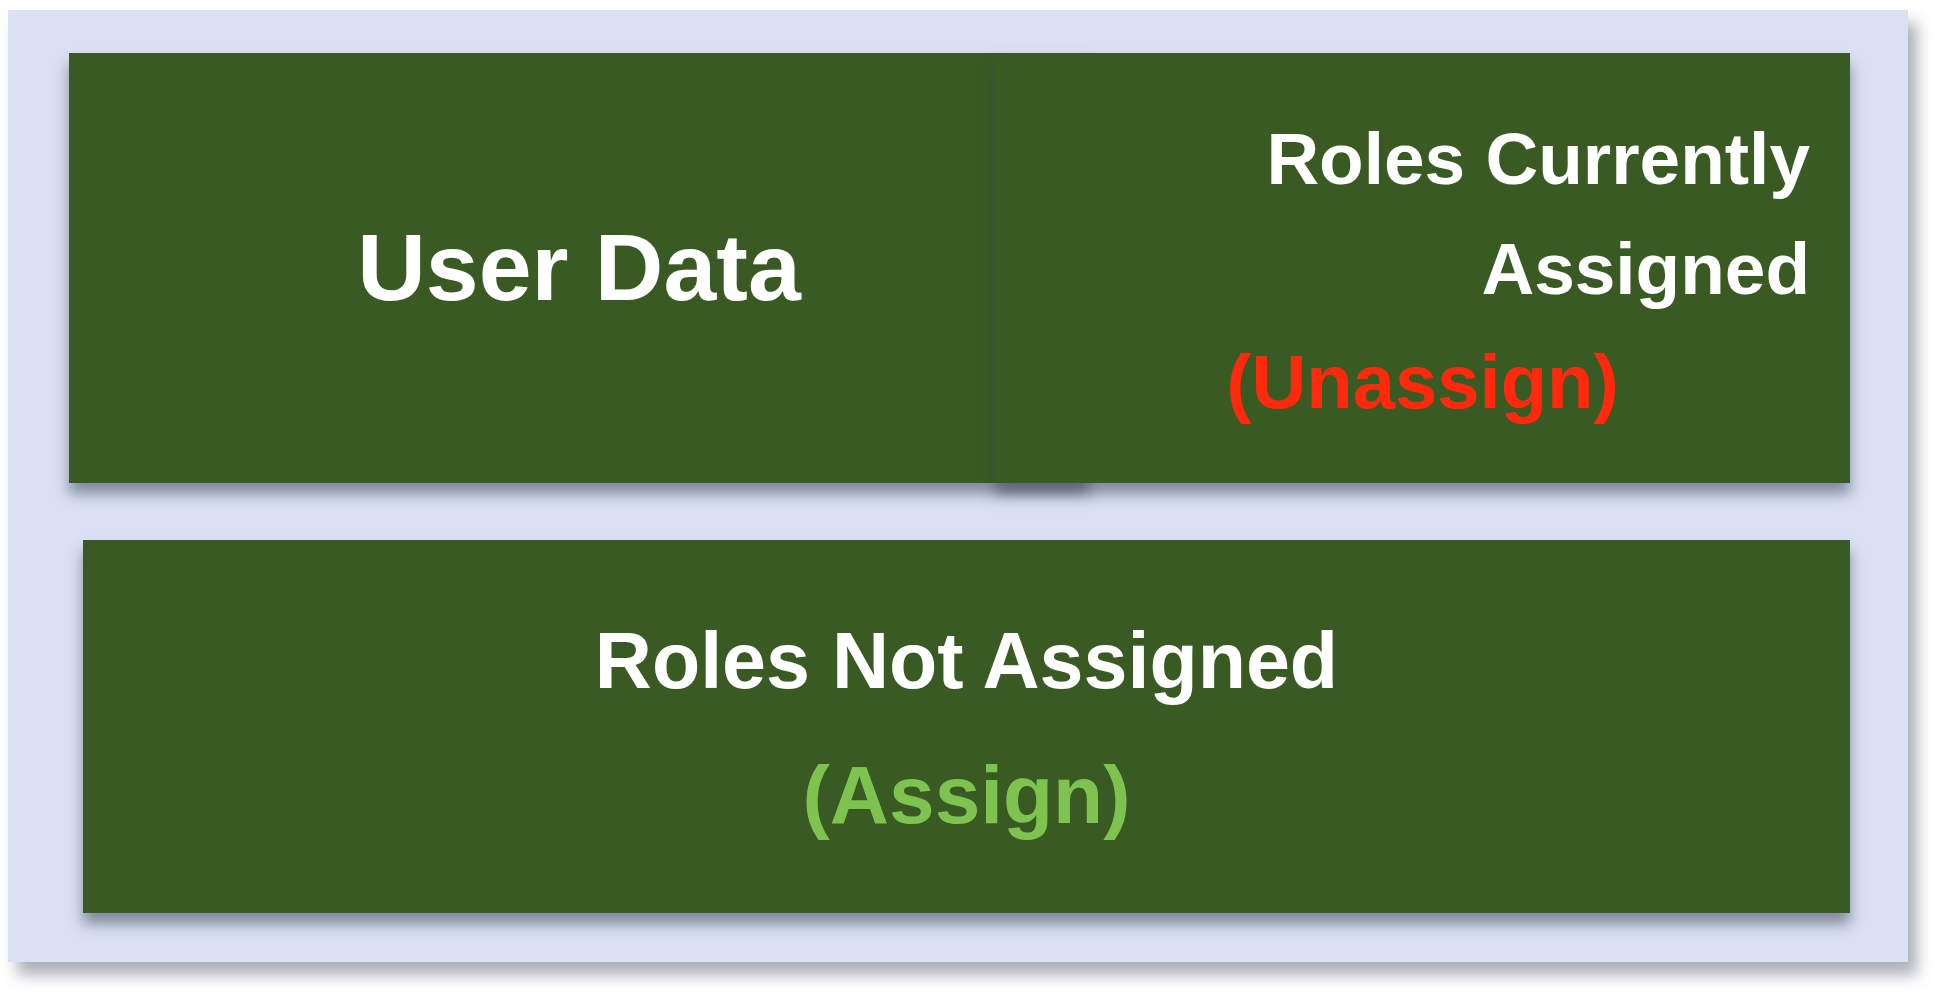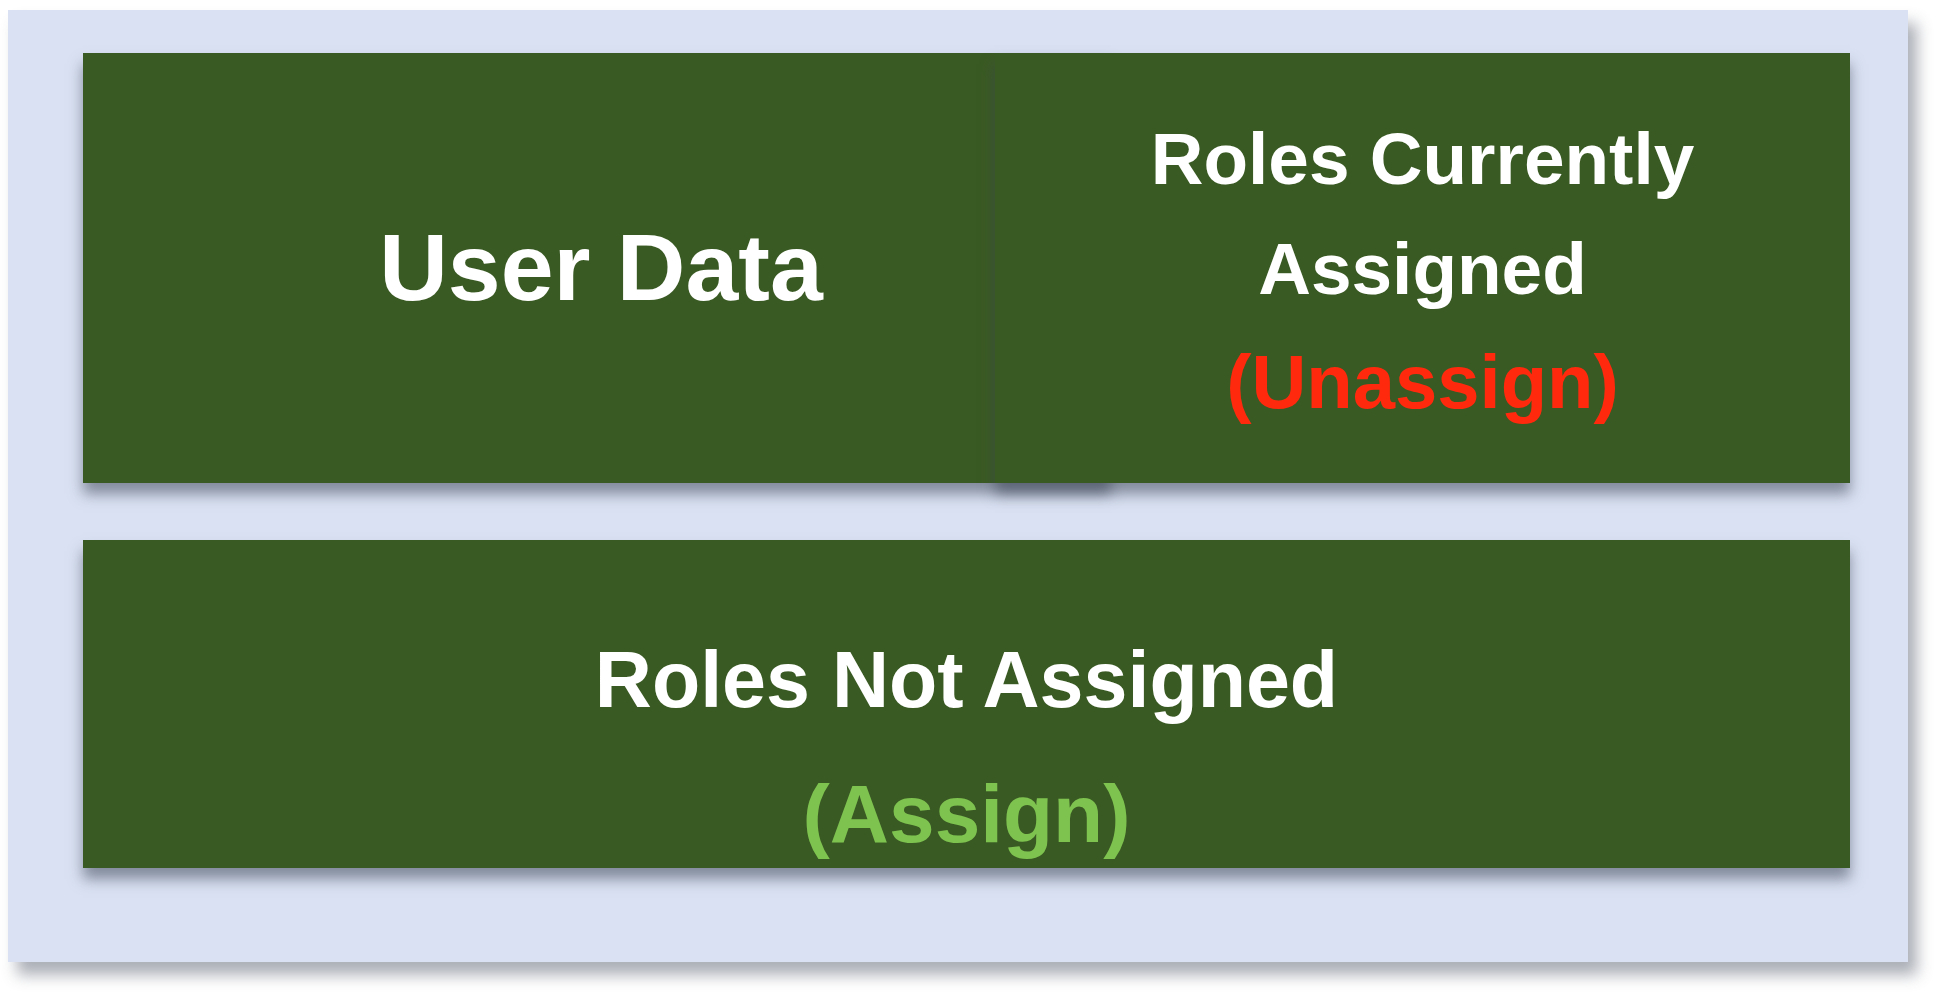--- a/index.html
+++ b/index.html
@@ -37,52 +37,51 @@
     display: flex;
     flex-direction: column;
     align-items: center;
     justify-content: center;
     text-align: center;
     color: #ffffff;
     font-weight: bold;
   }
 
   .box-user-data {
-    left: 83px;
+    left: 69px;
     top: 53px;
     width: 1020px;
     height: 430px;
-    padding-left: 8px;
   }
 
   .box-roles-assigned {
     left: 995px;
     top: 53px;
     width: 855px;
     height: 430px;
     padding: 0 40px;
     box-sizing: border-box;
   }
 
   .box-roles-not-assigned {
     left: 83px;
     top: 540px;
     width: 1767px;
-    height: 328px;
-    justify-content: flex-end;
+    height: 373px;
   }
 
   .label-xl {
     font-size: 95px;
     line-height: 1.15;
   }
 
   .title-md {
     font-size: 73px;
     line-height: 1.5;
+    text-align: right;
   }
 
   .title-lg {
     font-size: 79px;
     line-height: 1.45;
   }
 
   .action {
     line-height: 1.3;
   }

